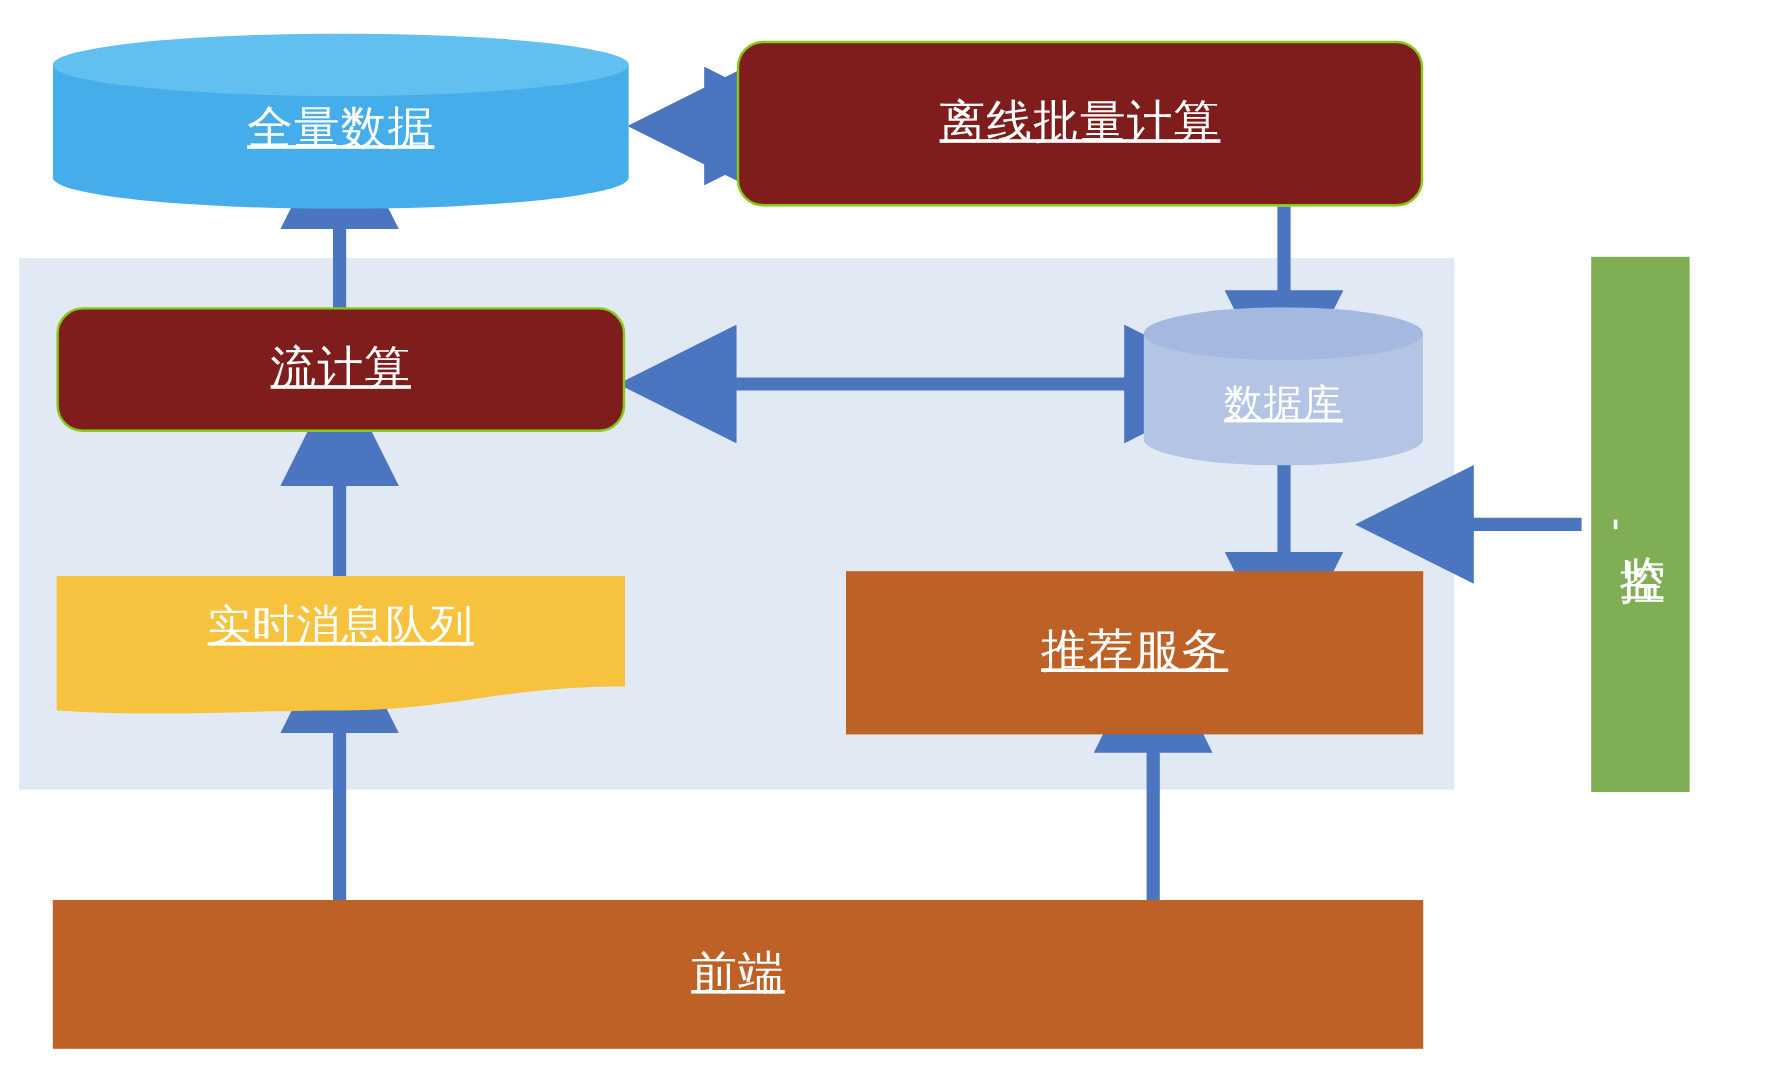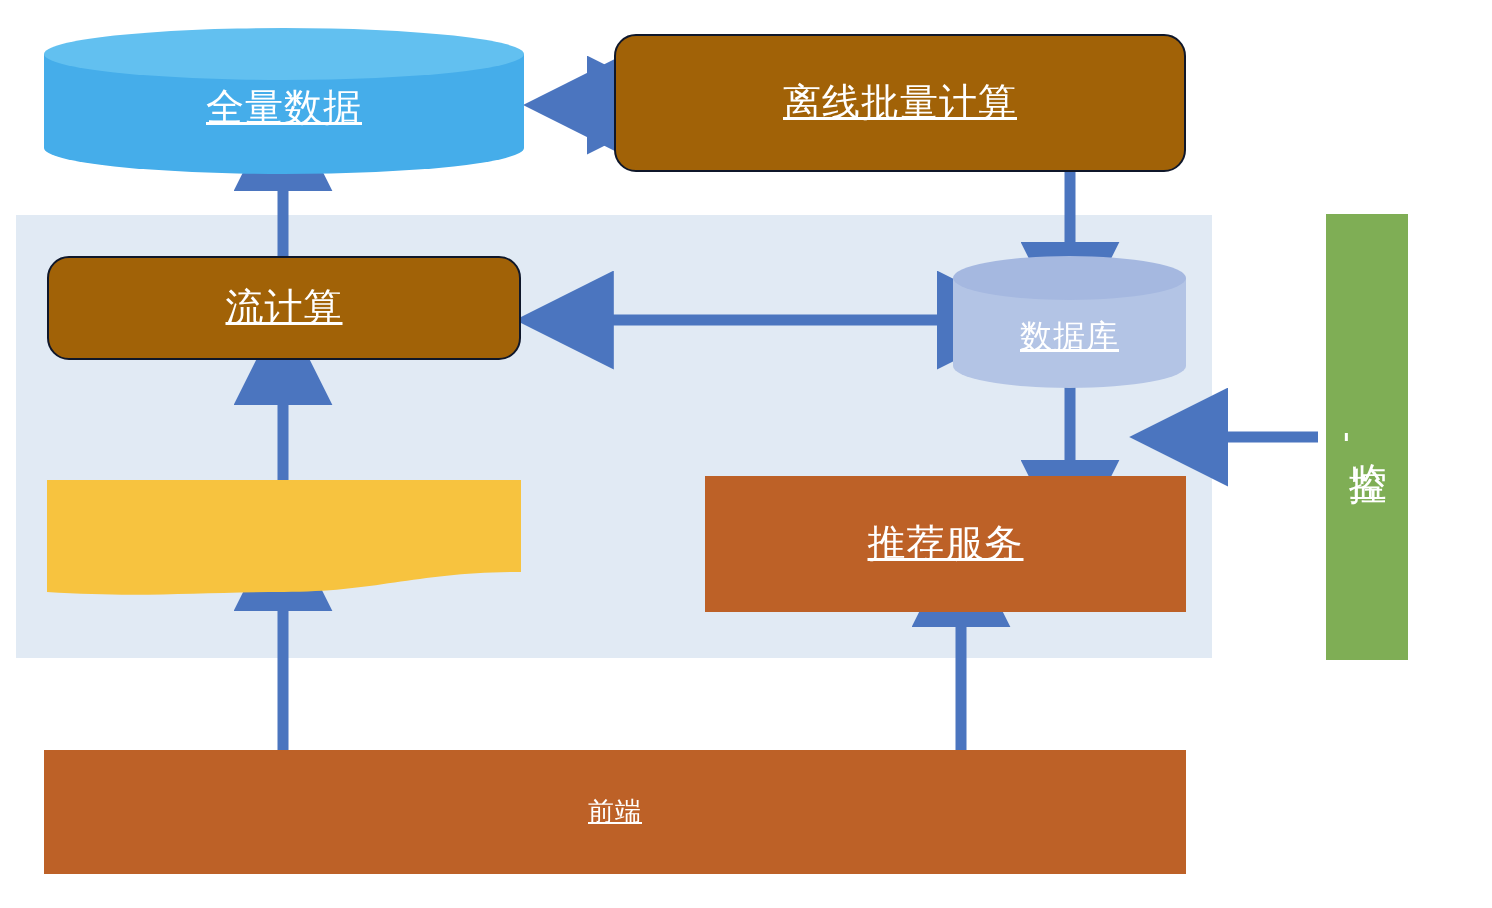--- a/index.html
+++ b/index.html
@@ -49,22 +49,22 @@
   }
   .cyl svg { display: block; }
   .cyl .label {
     position: absolute;
     left: 0; right: 0;
     text-align: center;
   }
   
   .rounded-box {
     border-radius: 22px;
-    background: #a16207;
-    border: 2px solid #0f172a;
+    background: #7f1d1d;
+    border: 2px solid #84cc16;
   }
   
   .rect { border: 0; }
   
   .vertical-label {
     writing-mode: vertical-rl;
     text-orientation: upright;
     letter-spacing: 4px;
   }
   
@@ -159,27 +159,28 @@
       <path d="M0,22 L0,110 A116.5,22 0 0 0 233,110 L233,22 Z" fill="#B3C4E5"></path>
       <ellipse cx="116.5" cy="22" rx="116.5" ry="22" fill="#A5B8E0"></ellipse>
     </svg>
     <div class="label" style="top:62px; font-size:32px;">数据库</div>
   </div>
 
   <div class="wave-shape" style="left:47px; top:480px; width:474px; height:120px;">
     <svg width="474" height="120" viewBox="0 0 474 120" preserveAspectRatio="none">
       <path d="M0,0 L474,0 L474,92 C370,92 330,112 237,112 C150,112 96,118 0,112 Z" fill="#F7C33F"></path>
     </svg>
+    <div class="label" style="top:20px; font-size:36px;">实时消息队列</div>
   </div>
 
   <div class="node rect" style="left:705px; top:476px; width:481px; height:136px; background:#BD6127;">
     <span class="label" style="font-size:38px;">推荐服务</span>
   </div>
 
   <div class="node rect" style="left:1326px; top:214px; width:82px; height:446px; background:#7FAE55;">
     <span class="label vertical-label" style="font-size:38px;">监控</span>
   </div>
 
   <div class="node rect" style="left:44px; top:750px; width:1142px; height:124px; background:#BD6127;">
-    <span class="label" style="font-size:26px;">前端</span>
+    <span class="label" style="font-size:38px;">前端</span>
   </div>
 
 </div>
 
 </body></html>

